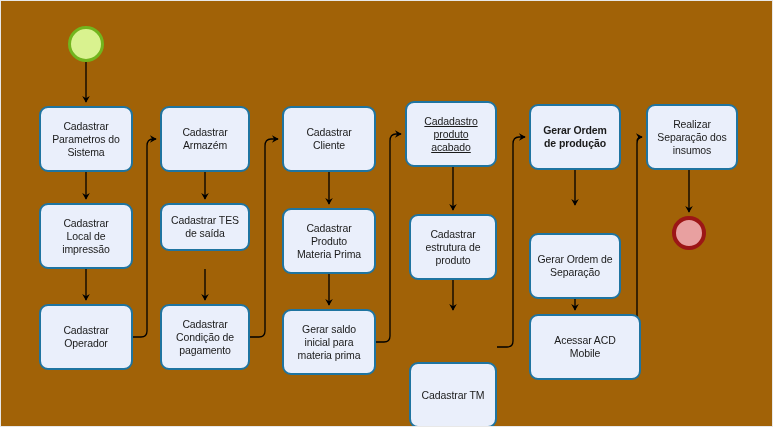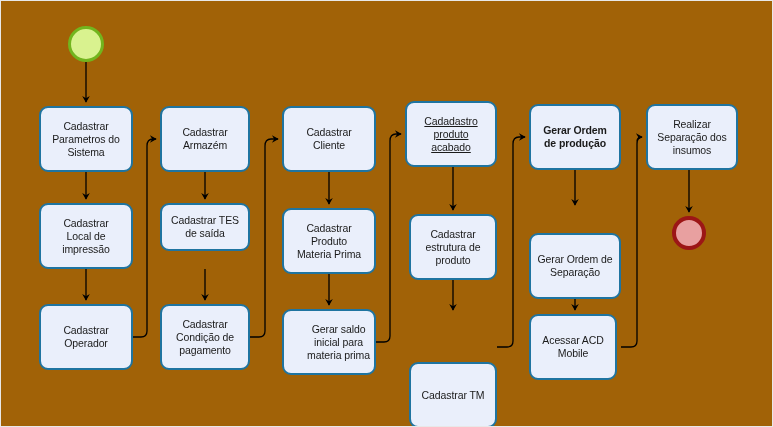--- a/index.html
+++ b/index.html
@@ -127,21 +127,21 @@
       </div>
       <div class="node" style="left: 281px; top: 105px; width: 94px; height: 66px;">
         <span>Cadastrar
 Cliente</span>
       </div>
       <div class="node" style="left: 281px; top: 207px; width: 94px; height: 66px;">
         <span>Cadastrar
 Produto
 Materia Prima</span>
       </div>
-      <div class="node" style="left: 281px; top: 308px; width: 94px; height: 66px; justify-content: flex-end;">
+      <div class="node" style="left: 281px; top: 308px; width: 94px; height: 66px;">
         <span>Gerar saldo
 inicial para
 materia prima</span>
       </div>
       <div class="node" style="left: 404px; top: 100px; width: 92px; height: 66px; text-decoration: underline;">
         <span>Cadadastro
 produto
 acabado</span>
       </div>
       <div class="node" style="left: 408px; top: 213px; width: 88px; height: 66px;">
@@ -153,21 +153,21 @@
         <span>Cadastrar TM</span>
       </div>
       <div class="node" style="left: 528px; top: 103px; width: 92px; height: 66px; font-weight: bold;">
         <span>Gerar Ordem
 de produção</span>
       </div>
       <div class="node" style="left: 528px; top: 208px; width: 92px; height: 66px; margin-top: 24px;">
         <span>Gerar Ordem de
 Separação</span>
       </div>
-      <div class="node" style="left: 528px; top: 313px; width: 88px; height: 66px;">
+      <div class="node" style="left: 528px; top: 313px; width: 112px; height: 66px;">
         <span>Acessar ACD
 Mobile</span>
       </div>
       <div class="node" style="left: 645px; top: 103px; width: 92px; height: 66px;">
         <span>Realizar
 Separação dos
 insumos</span>
       </div>
     </div>
   <div id="terminators-layer">

